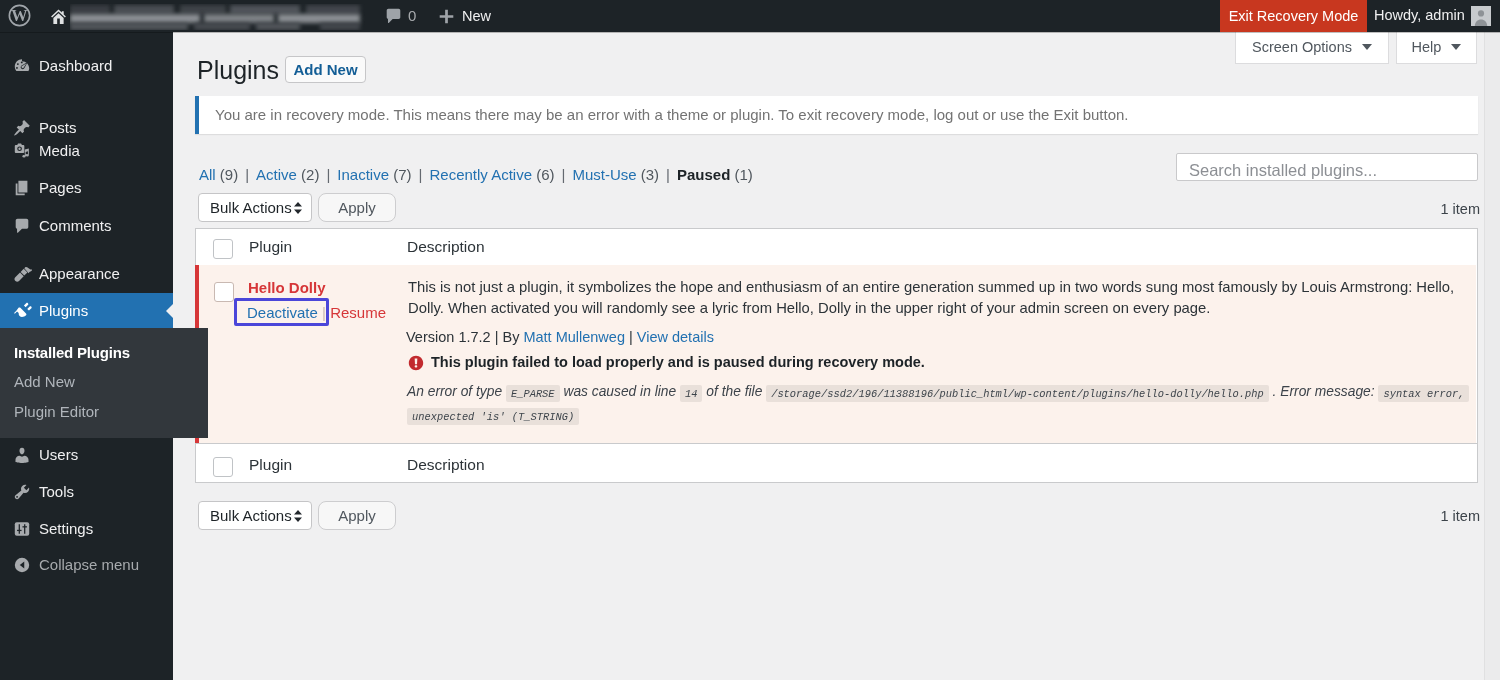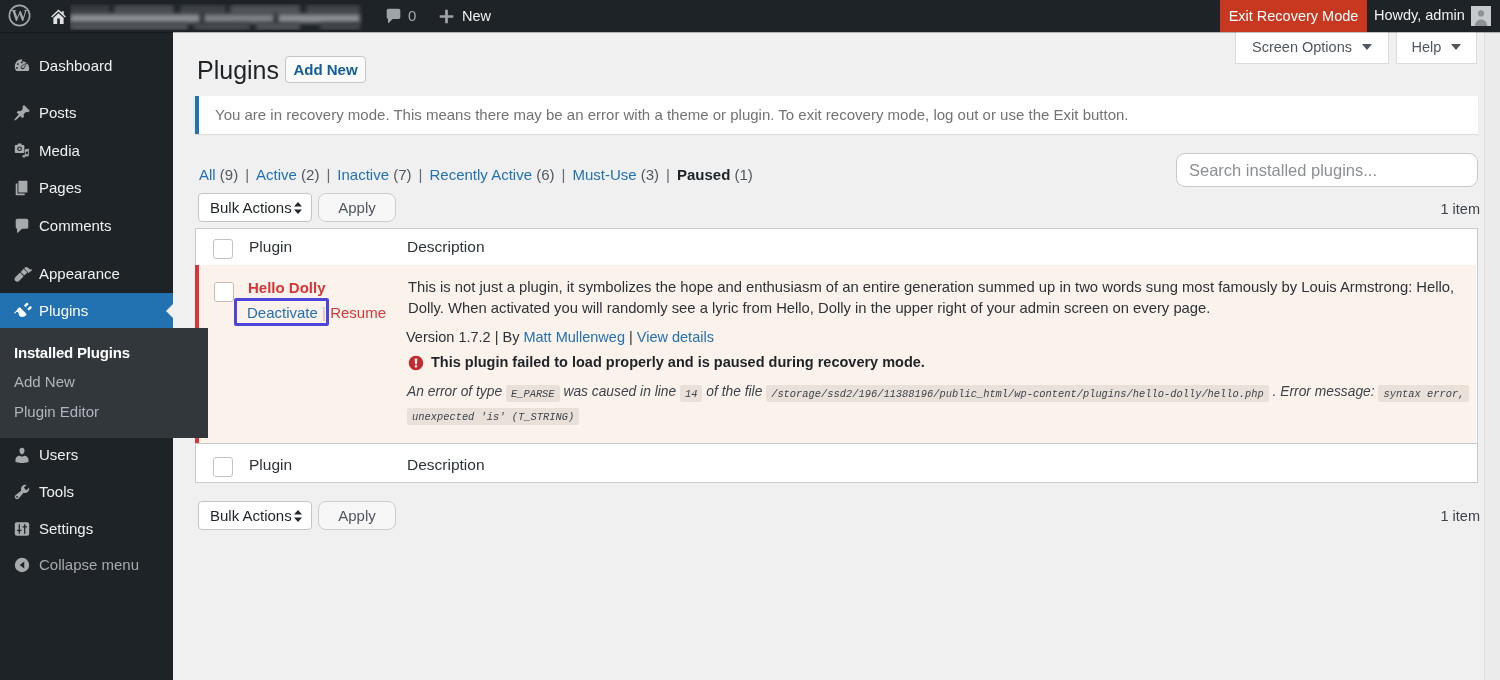--- a/index.html
+++ b/index.html
@@ -31,21 +31,21 @@
 
 #h1 { position:absolute; left:197px; top:56px; font-size:25px; font-weight:400; color:#1d2327; }
 #addnew { position:absolute; left:285px; top:56px; width:81px; height:27px; background:#fafafa; border:1px solid #c6c6c8; border-radius:4px; color:#135e96; font-size:15px; font-weight:700; text-align:center; line-height:25px; }
 #notice { position:absolute; left:195px; top:96px; width:1283px; height:38px; background:#fff; border-left:4px solid #2271b1; box-shadow:0 1px 1px rgba(0,0,0,.08); }
 #notice .t { position:absolute; left:16px; top:10px; font-size:15px; color:#737373; }
 
 #filters { position:absolute; left:199px; top:166px; font-size:15px; color:#50575e; }
 #filters a { color:#2271b1; text-decoration:none; }
 #filters .sep { color:#646970; padding:0 7px; }
 #filters b { color:#1d2327; }
-#search { position:absolute; left:1176px; top:153px; width:302px; height:34px; background:#fff; border:1px solid #c9c9cb; border-radius:9px; }
+#search { position:absolute; left:1176px; top:153px; width:302px; height:28px; background:#fff; border:1px solid #c9c9cb; border-radius:2px; }
 #search .ph { position:absolute; left:12px; top:7px; font-size:16.5px; color:#8c8f94; }
 
 .selectbox { position:absolute; width:114px; height:29px; background:#fff; border:1px solid #c5c5c7; border-radius:4px; font-size:15px; color:#1d2327; line-height:27px; padding-left:11px; }
 .applybtn { position:absolute; width:78px; height:29px; background:#f7f7f7; border:1px solid #cdcdcf; border-radius:8px; font-size:15px; color:#50575e; line-height:27px; text-align:center; }
 .oneitem { position:absolute; width:120px; text-align:right; font-size:14.5px; color:#3c434a; }
 
 
 #table { position:absolute; left:195px; top:228px; width:1283px; background:#fff; border:1px solid #c9cacc; }
 .cbx { position:absolute; width:20px; height:20px; background:#fff; border:1px solid #c0c3c6; border-radius:3px; }
 #thead { position:absolute; left:0; top:0; width:100%; height:36px; }
@@ -131,21 +131,21 @@
     <svg width="18" height="18" viewBox="0 0 20 20" fill="#a7aaad">
         <path d="M10 2.6c-4.42 0-8 3.59-8 8 0 1.9.66 3.63 1.76 5.01h12.48C17.34 16.23 18 14.5 18 12.6c0-4.41-3.58-8-8-8z"></path>
         <circle cx="9.7" cy="6" r="1.05" fill="#1d2327"></circle>
         <circle cx="5.4" cy="7.9" r="1.05" fill="#1d2327"></circle>
         <circle cx="4.4" cy="12.1" r="1.05" fill="#1d2327"></circle>
         <path d="M15.9 6.1s-5.9 2.8-6.75 3.63a2.2 2.2 0 1 0 3.12 3.12C13.1 12 15.9 6.1 15.9 6.1z" fill="#1d2327"></path>
         <path d="M14.6 7.4s-4.2 2.06-4.8 2.66a1.35 1.35 0 1 0 1.91 1.91c.6-.6 2.89-4.57 2.89-4.57z" fill="#a7aaad"></path>
       </svg>
     <span class="lbl">Dashboard</span>
   </div>
-  <div class="mitem" style="top:63px;">
+  <div class="mitem" style="top:78px;">
     <svg width="18" height="18" viewBox="0 0 20 20" fill="#a7aaad">
         <path d="M10.44 3.02l1.82-1.82 6.36 6.35-1.83 1.82c-1.05-.68-2.48-.57-3.41.36l-.75.75c-.92.93-1.04 2.35-.35 3.41l-1.83 1.82-2.41-2.41-2.8 2.79c-.42.42-3.38 2.71-3.8 2.29s1.86-3.39 2.28-3.81l2.79-2.79L4.1 9.36l1.83-1.82c1.05.69 2.48.57 3.4-.36l.75-.75c.93-.92 1.05-2.35.36-3.41z"></path>
       </svg>
     <span class="lbl">Posts</span>
   </div>
   <div class="mitem" style="top:100.5px;">
     <svg width="18" height="18" viewBox="0 0 20 20" fill="#a7aaad">
         <path fill-rule="evenodd" d="M12.6 11.2V4.4c0-.55-.45-1-1-1H9.9l-.9-1.8H5.6l-.9 1.8H3c-.55 0-1 .45-1 1v6.8c0 .55.45 1 1 1h8.6c.55 0 1-.45 1-1zM7.3 4.9a2.6 2.6 0 1 1 0 5.2 2.6 2.6 0 0 1 0-5.2zm0 1.3a1.3 1.3 0 1 0 0 2.6 1.3 1.3 0 0 0 0-2.6z"></path>
         <path d="M17.6 7.1l-4.5 1.3v6.3a1.9 1.4 0 1 0 1 1.23V11l2.5-.7v3.2a1.9 1.4 0 1 0 1 1.2z"></path>
       </svg>

